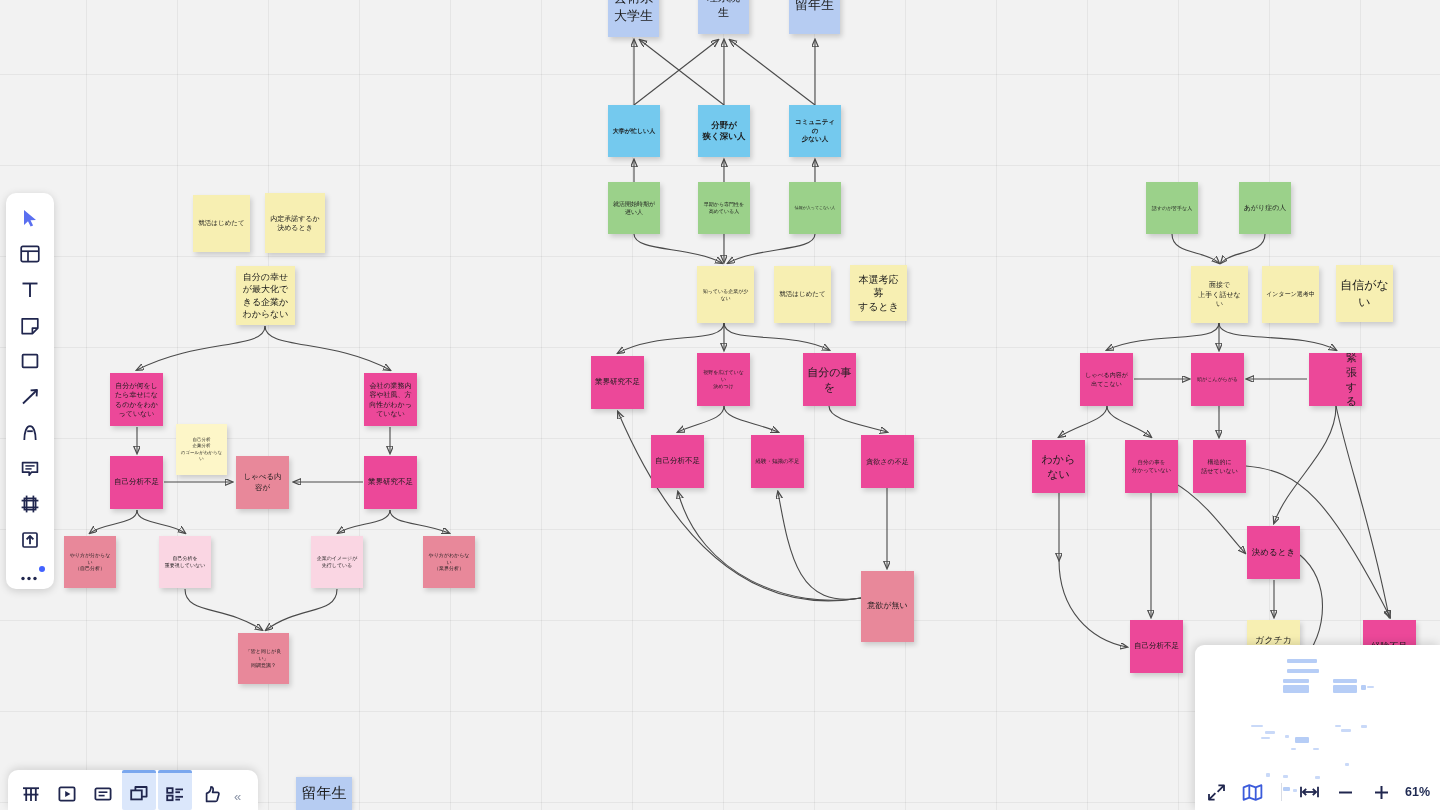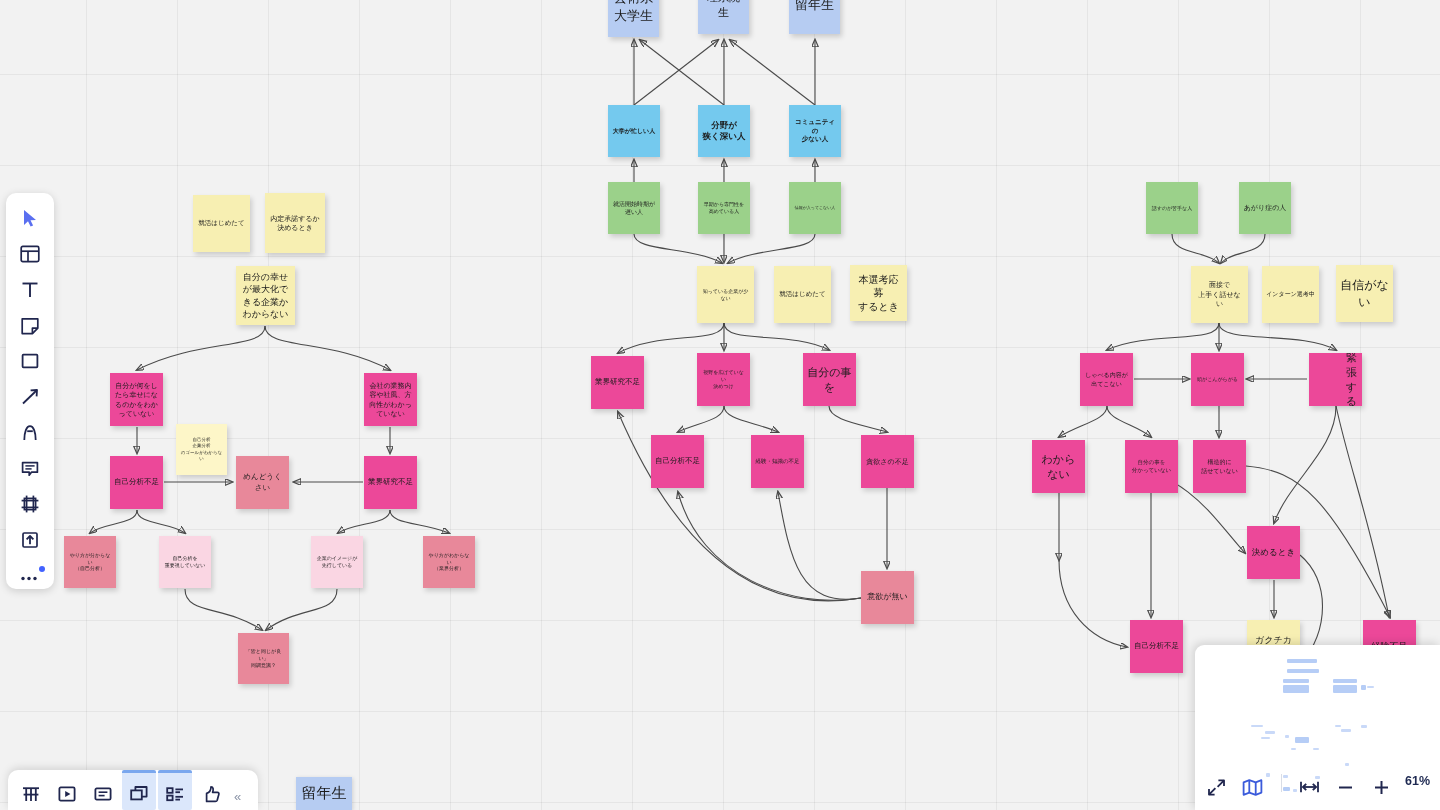--- a/index.html
+++ b/index.html
@@ -88,21 +88,21 @@
     position:absolute; right:0px; bottom:0px; width:245px; height:165px;
     background:#fff; border-radius:9px 0 0 0;
     box-shadow:-2px -2px 10px rgba(0,0,0,0.14); z-index:40;
     overflow:hidden;
   }
   #minimap .mini-canvas { position:absolute; inset:0; bottom:34px; }
   #minimap .mb { position:absolute; background:#a9c4f5; border-radius:1px; opacity:.85; }
   #minimap .mbd { position:absolute; background:#c9d9f8; border-radius:1px; }
   #zoombar {
     position:absolute; left:0; right:0; bottom:0; height:36px;
-    display:flex; align-items:flex-start; gap:12px; padding:0 10px;
+    display:flex; align-items:center; gap:12px; padding:0 10px;
     color:#1f2a52;
   }
   #zoombar .zi { width:26px; height:26px; display:flex; align-items:center; justify-content:center; cursor:pointer; }
   #zoombar .sep { width:1px; height:18px; background:#d9dde6; margin:0 4px; }
   #zoombar .pct { margin-left:auto; font-size:12.5px; font-weight:bold; color:#1f2a52; }
 </style>
 </head>
 <body>
 
 <div id="canvas"></div>
@@ -186,21 +186,21 @@
 るのかをわか
 っていない</div>
     <div class="note pk" style="left: 364px; top: 373px; width: 53px; height: 53px; font-size: 7px;">会社の業務内
 容や社風、方
 向性がわかっ
 ていない</div>
     <div class="note y2" style="left: 176px; top: 424px; width: 51px; height: 51px; font-size: 4.5px;">自己分析
 企業分析
 のゴールがわからない</div>
     <div class="note pk" style="left: 110px; top: 456px; width: 53px; height: 53px; font-size: 7.5px;">自己分析不足</div>
-    <div class="note rd2" style="left: 236px; top: 456px; width: 53px; height: 53px; font-size: 7.5px;">めんどうくさい</div>
+    <div class="note rd2" style="left: 236px; top: 456px; width: 53px; height: 53px; font-size: 7.5px;">しゃべる内容が</div>
     <div class="note pk" style="left: 364px; top: 456px; width: 53px; height: 53px; font-size: 7.5px;">業界研究不足</div>
     <div class="note rd2" style="left: 64px; top: 536px; width: 52px; height: 52px; font-size: 5px;">やり方が分からない
 （自己分析）</div>
     <div class="note pk2" style="left: 159px; top: 536px; width: 52px; height: 52px; font-size: 5px;">自己分析を
 重要視していない</div>
     <div class="note pk2" style="left: 311px; top: 536px; width: 52px; height: 52px; font-size: 5px;">企業のイメージが
 先行している</div>
     <div class="note rd2" style="left: 423px; top: 536px; width: 52px; height: 52px; font-size: 5px;">やり方がわからない
 （業界分析）</div>
     <div class="note rd2" style="left: 238px; top: 633px; width: 51px; height: 51px; font-size: 5px;">「皆と同じが良い」
@@ -223,21 +223,21 @@
     <div class="note y" style="left: 774px; top: 266px; width: 57px; height: 57px; font-size: 6.5px;">就活はじめたて</div>
     <div class="note y" style="left: 850px; top: 265px; width: 57px; height: 56px; font-size: 10px;">本選考応募
 するとき</div>
     <div class="note pk" style="left: 591px; top: 356px; width: 53px; height: 53px; font-size: 7.5px;">業界研究不足</div>
     <div class="note pk" style="left: 697px; top: 353px; width: 53px; height: 53px; font-size: 5px;">視野を広げていない
 決めつけ</div>
     <div class="note pk" style="left: 803px; top: 353px; width: 53px; height: 53px; font-size: 11px;">自分の事を</div>
     <div class="note pk" style="left: 651px; top: 435px; width: 53px; height: 53px; font-size: 7.5px;">自己分析不足</div>
     <div class="note pk" style="left: 751px; top: 435px; width: 53px; height: 53px; font-size: 5.5px;">経験・知識の不足</div>
     <div class="note pk" style="left: 861px; top: 435px; width: 53px; height: 53px; font-size: 7px;">貪欲さの不足</div>
-    <div class="note rd2" style="left: 861px; top: 571px; width: 53px; height: 53px; font-size: 8px;">意欲が無い</div>
+    <div class="note rd2" style="left: 861px; top: 571px; width: 53px; height: 71px; font-size: 8px;">意欲が無い</div>
     <div class="note gr" style="left: 1146px; top: 182px; width: 52px; height: 52px; font-size: 5px;">話すのが苦手な人</div>
     <div class="note gr" style="left: 1239px; top: 182px; width: 52px; height: 52px; font-size: 7px;">あがり症の人</div>
     <div class="note y" style="left: 1191px; top: 266px; width: 57px; height: 57px; font-size: 7px;">面接で
 上手く話せない</div>
     <div class="note y" style="left: 1262px; top: 266px; width: 57px; height: 57px; font-size: 6px;">インターン選考中</div>
     <div class="note y" style="left: 1336px; top: 265px; width: 57px; height: 57px; font-size: 12px;">自信がない</div>
     <div class="note pk" style="left: 1080px; top: 353px; width: 53px; height: 53px; font-size: 6px;">しゃべる内容が
 出てこない</div>
     <div class="note pk" style="left: 1191px; top: 353px; width: 53px; height: 53px; font-size: 5px;">頭がこんがらがる</div>
     <div class="note pk" style="left: 1309px; top: 353px; width: 53px; height: 53px; font-size: 11px; padding-left: 36px;">緊張する</div>

